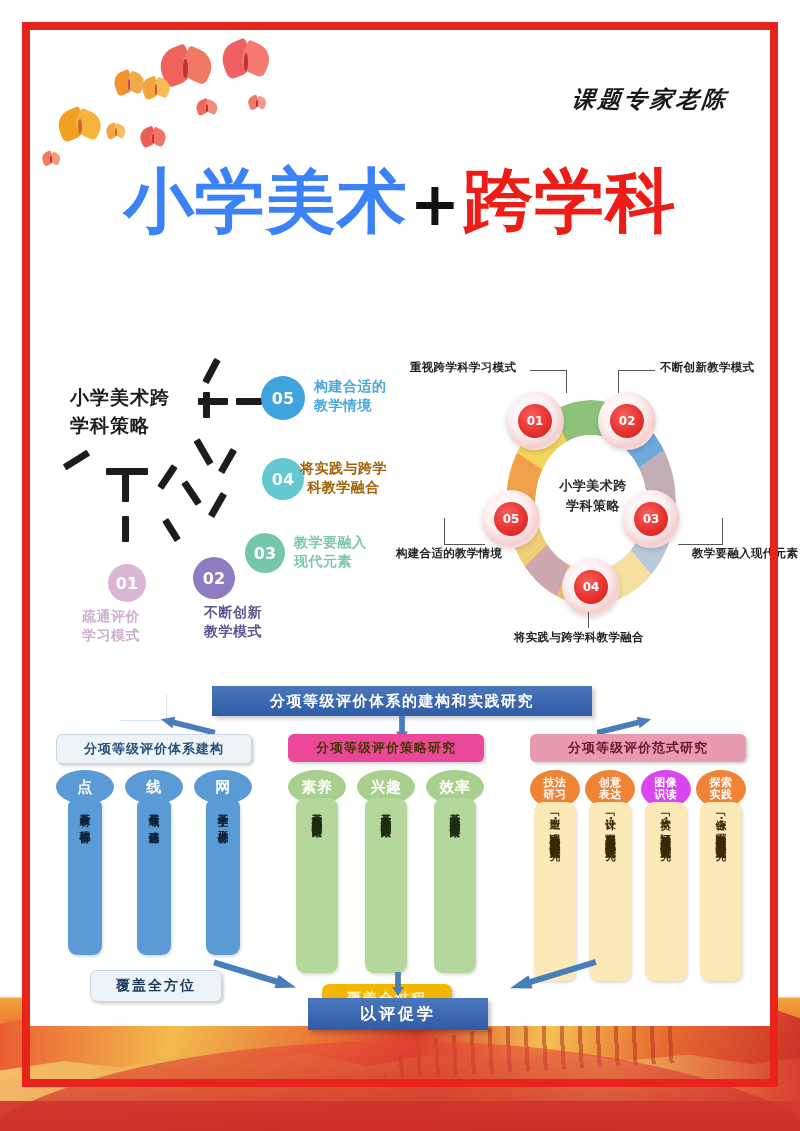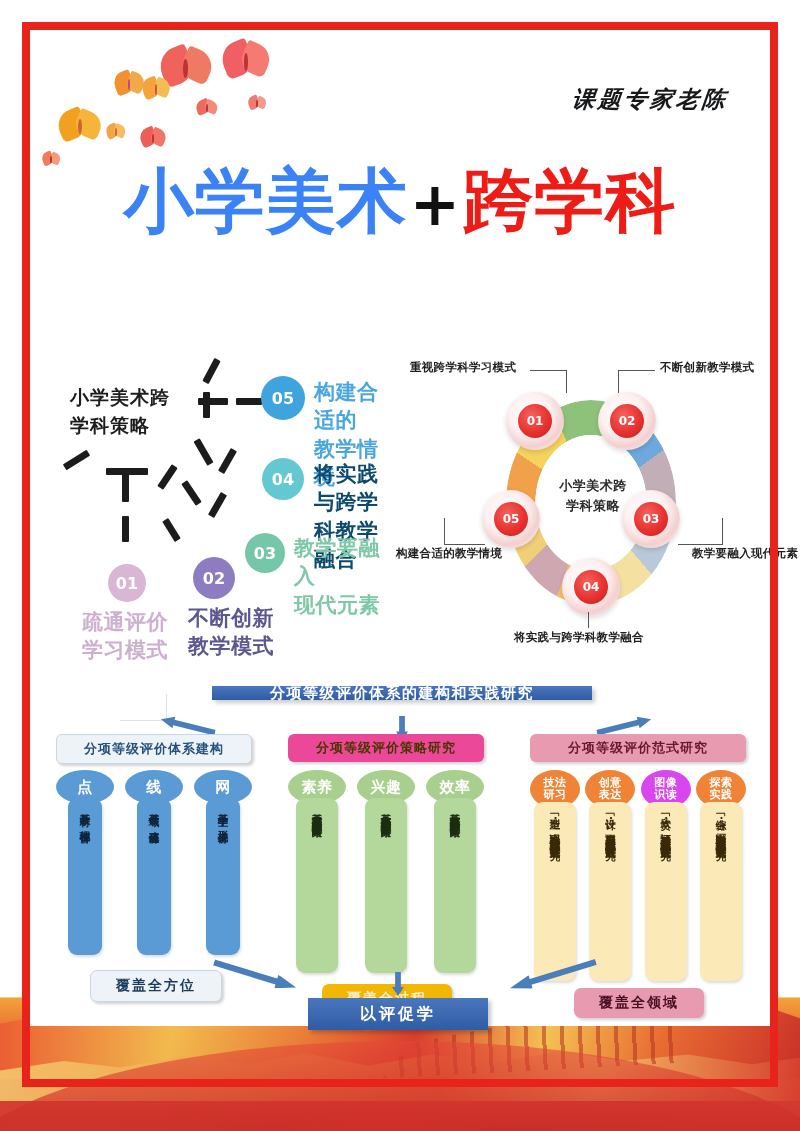--- a/index.html
+++ b/index.html
@@ -97,21 +97,21 @@
   
   .leftdia{position:absolute;left:18px;top:0;width:345px;height:330px;}
   .ld-title{
     position:absolute;left:22px;top:32px;width:150px;
     font-size:19px;font-weight:800;color:#1d1d1d;line-height:1.45;letter-spacing:1px;
     font-family:"DejaVu Sans",sans-serif;
   }
   .dash{position:absolute;background:#1c1c1c;border-radius:1px;}
   .node{position:absolute;border-radius:50%;color:#fff;display:flex;align-items:center;justify-content:center;
         font-size:16px;font-weight:700;font-family:"DejaVu Sans",sans-serif;}
-  .nlabel{position:absolute;font-size:21px;font-weight:800;line-height:1.35;font-family:Liberation Sans, sans-serif;letter-spacing:.5px;}
+  .nlabel{position:absolute;font-size:14px;font-weight:800;line-height:1.35;font-family:Liberation Mono, monospace;letter-spacing:.5px;}
 
   
   .ringdia{position:absolute;right:0;top:6px;width:360px;height:300px;}
   .ring{
     position:absolute;left:96px;top:42px;width:170px;height:205px;border-radius:50%;
     background:conic-gradient(from 200deg,
       #cfa7b0 0deg 26deg,
       #f1ce78 26deg 62deg,
       #f0a14a 62deg 104deg,
       #f4d35e 104deg 138deg,
@@ -139,21 +139,21 @@
   .ring-center{
     position:absolute;left:118px;top:118px;width:130px;text-align:center;
     font-size:13px;font-weight:700;color:#2b2b2b;line-height:1.55;letter-spacing:.5px;
   }
   .rlab{position:absolute;font-size:11.5px;font-weight:700;color:#1f1f1f;white-space:nowrap;letter-spacing:.3px;}
   .leader{position:absolute;border-color:#555;border-style:solid;border-width:0;}
 
   
   .frame-chart{position:absolute;left:40px;top:686px;width:720px;height:355px;z-index:4;}
   .fc-top{
-    position:absolute;left:172px;top:0;width:380px;height:14px;
+    position:absolute;left:172px;top:0;width:380px;height:30px;
     background:linear-gradient(180deg,#4a76bd,#2f5ca5);
     box-shadow:3px 3px 4px rgba(0,0,0,.2);
     display:flex;align-items:center;justify-content:center;
     color:#fff;font-size:15px;font-weight:800;letter-spacing:1.5px;
   }
   .arrow{position:absolute;background:#4a7ebb;}
   .col{position:absolute;top:48px;}
   .colhdr{
     height:28px;border-radius:6px;display:flex;align-items:center;justify-content:center;
     font-size:13px;font-weight:800;letter-spacing:1px;box-shadow:2px 2px 3px rgba(0,0,0,.18);
@@ -305,37 +305,37 @@
         <span>05</span>
       </div>
       <div class="nlabel" style="left:266px;top:26px;color:#49a7dd;">
         <div>构建合适的</div>
         <div>教学情境</div>
       </div>
 
       <div class="node" style="left:214px;top:106px;width:42px;height:42px;background:#63c8cf;">
         <span>04</span>
       </div>
-      <div class="nlabel" style="left:266px;top:108px;color:#0c4a6e;">
+      <div class="nlabel" style="left:252px;top:108px;color:#a16207;text-align:center;">
         <div>将实践与跨学</div>
         <div>科教学融合</div>
       </div>
 
       <div class="node" style="left:197px;top:181px;width:40px;height:40px;background:#76c7a9;">
         <span>03</span>
       </div>
       <div class="nlabel" style="left:246px;top:182px;color:#7ec8a8;">
         <div>教学要融入</div>
         <div>现代元素</div>
       </div>
 
       <div class="node" style="left:145px;top:205px;width:42px;height:42px;background:#8e7cc3;">
         <span>02</span>
       </div>
-      <div class="nlabel" style="left:140px;top:252px;color:#5d5790;">
+      <div class="nlabel" style="left:156px;top:252px;color:#5d5790;">
         <div>不断创新</div>
         <div>教学模式</div>
       </div>
 
       <div class="node" style="left:60px;top:212px;width:38px;height:38px;background:#d9b6d3;">
         <span>01</span>
       </div>
       <div class="nlabel" style="left:34px;top:256px;color:#cdb0cf;">
         <div>疏通评价</div>
         <div>学习模式</div>
@@ -467,21 +467,20 @@
         </div>
         <div class="pill" style="width:50px;">
           <div class="cap two" style="background:#ef8437;height:38px;">
             <span><span>探索</span><br><span>实践</span></span>
           </div>
           <div class="body" style="width:42px;height:172px;background:#fbe9b7;">
             <span class="vtext" style="color:#3a2a08;">「综合·探索」学习领域分项等级评价范式研究</span>
           </div>
         </div>
       </div>
-      <div class="footbox" style="left:44px;top:254px;width:130px;background:#e79ab0;color:#4a0f22;">覆盖全领域</div>
     </div>
 
     <div class="arrow" style="left:172px;top:282px;width:86px;height:14px;transform:rotate(17deg);clip-path:polygon(100% 50%,76% 0,76% 28%,0 28%,0 72%,76% 72%,76% 100%);"></div>
     <div class="arrow" style="left:352px;top:286px;width:12px;height:24px;clip-path:polygon(50% 100%,0 62%,26% 62%,26% 0,74% 0,74% 62%,100% 62%);"></div>
     <div class="arrow" style="left:468px;top:282px;width:90px;height:14px;transform:rotate(-17deg);clip-path:polygon(0 50%,24% 0,24% 28%,100% 28%,100% 72%,24% 72%,24% 100%);"></div>
 
     <div class="fc-bottom">以评促学</div>
   </div>
 
   <div class="frame"></div>

